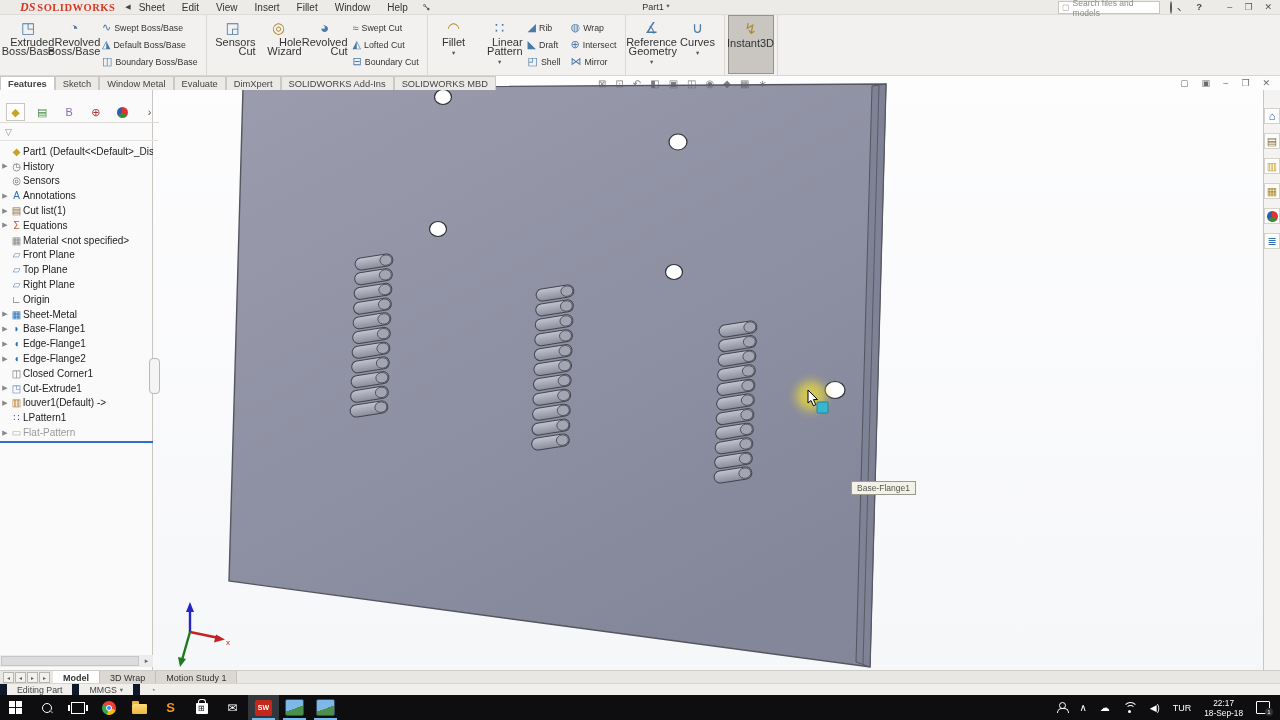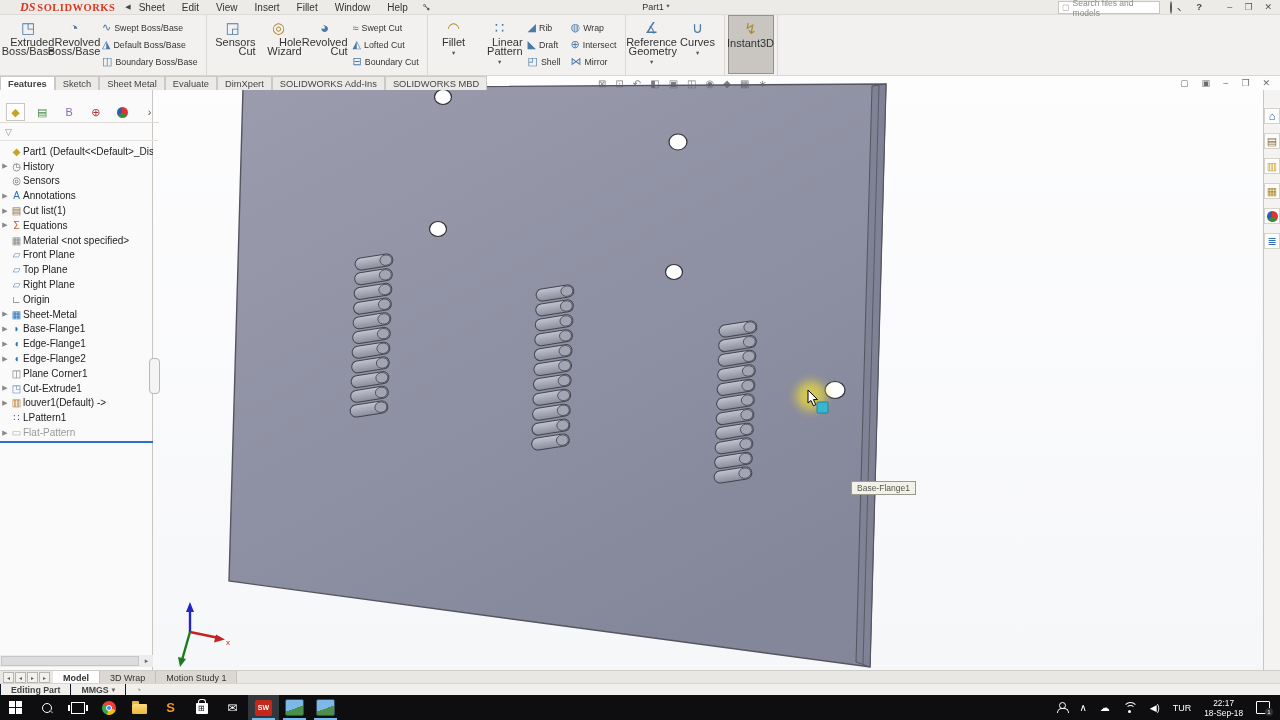--- a/index.html
+++ b/index.html
@@ -85,21 +85,21 @@
   #tabnav{display:flex;align-items:center;gap:1px;padding:0 3px;}
   #tabnav span{width:9px;height:9px;border:1px solid #b8b5b0;background:#f2f1ee;font-size:6px;color:#666;
                display:flex;align-items:center;justify-content:center;cursor:pointer;}
   .btab{font-size:9px;color:#333;padding:0 10px;display:flex;align-items:center;background:#dbd8d3;
         border-right:1px solid #c4c1bc;cursor:pointer;}
   .btab.active{background:#fff;font-weight:bold;}
   
   #statusbar{left:0;top:683px;width:1280px;height:12px;background:#f0efec;border-top:1px solid #d8d5d0;
              font-size:8.8px;color:#444;display:flex;align-items:center;z-index:22;}
   #statusbar .left{padding-left:2px;flex:1;}
-  #statusbar .cell{padding:0 10px;border-left:1px solid #0f172a;height:100%;display:flex;align-items:center;gap:3px;font-weight:bold;}
+  #statusbar .cell{padding:0 10px;border-left:7px solid #0f172a;height:100%;display:flex;align-items:center;gap:3px;}
   
   #taskbar{left:0;top:695px;width:1280px;height:25px;background:#0e0e10;display:flex;align-items:center;z-index:40;}
   .tb-apps{display:flex;align-items:stretch;height:25px;}
   .tbi{width:31px;display:flex;align-items:center;justify-content:center;position:relative;cursor:pointer;}
   .tbi.active{background:#32373c;}
   .tbi.running::after{content:"";position:absolute;left:4px;right:4px;bottom:0;height:2px;background:#76b9ed;}
   .winlogo{display:grid;grid-template-columns:6px 6px;grid-template-rows:6px 6px;gap:1px;}
   .winlogo i{background:#fff;}
   .taskview{width:12px;height:10px;border:1px solid #fff;position:relative;background:transparent;}
   .taskview::before{content:"";position:absolute;left:-4px;top:2px;width:2px;height:6px;background:#fff;}
@@ -274,21 +274,21 @@
       <div class="bigbtn pressed">
         <span class="ric" style="color: rgb(176, 138, 46);">↯</span>
         <span class="rlb">Instant3D</span>
       </div>
     </div>
   </div>
 
 <div id="tabrow" class="abs">
     <div class="ctab active">Features</div>
     <div class="ctab">Sketch</div>
-    <div class="ctab">Sheet Metal</div>
+    <div class="ctab">Window Metal</div>
     <div class="ctab">Evaluate</div>
     <div class="ctab">DimXpert</div>
     <div class="ctab">SOLIDWORKS Add-Ins</div>
     <div class="ctab">SOLIDWORKS MBD</div>
   </div>
 
 <div id="viewport" class="abs">
   <svg id="vpsvg" width="1110" height="594">
     <defs>
       <linearGradient id="plateGrad" x1="0" y1="0" x2="0.6" y2="1">
@@ -568,21 +568,21 @@
         <span>Edge-Flange1</span>
       </div>
       <div class="trow">
         <span class="arr">▶</span>
         <span class="tic" style="color: rgb(42, 111, 184);">◖</span>
         <span>Edge-Flange2</span>
       </div>
       <div class="trow">
         <span class="arr"></span>
         <span class="tic" style="color: rgb(119, 119, 119);">◫</span>
-        <span>Plane Corner1</span>
+        <span>Closed Corner1</span>
       </div>
       <div class="trow">
         <span class="arr">▶</span>
         <span class="tic" style="color: rgb(91, 132, 184);">◳</span>
         <span>Cut-Extrude1</span>
       </div>
       <div class="trow">
         <span class="arr">▶</span>
         <span class="tic" style="color: rgb(176, 118, 42);">▥</span>
         <span>louver1(Default) -&gt;</span>

